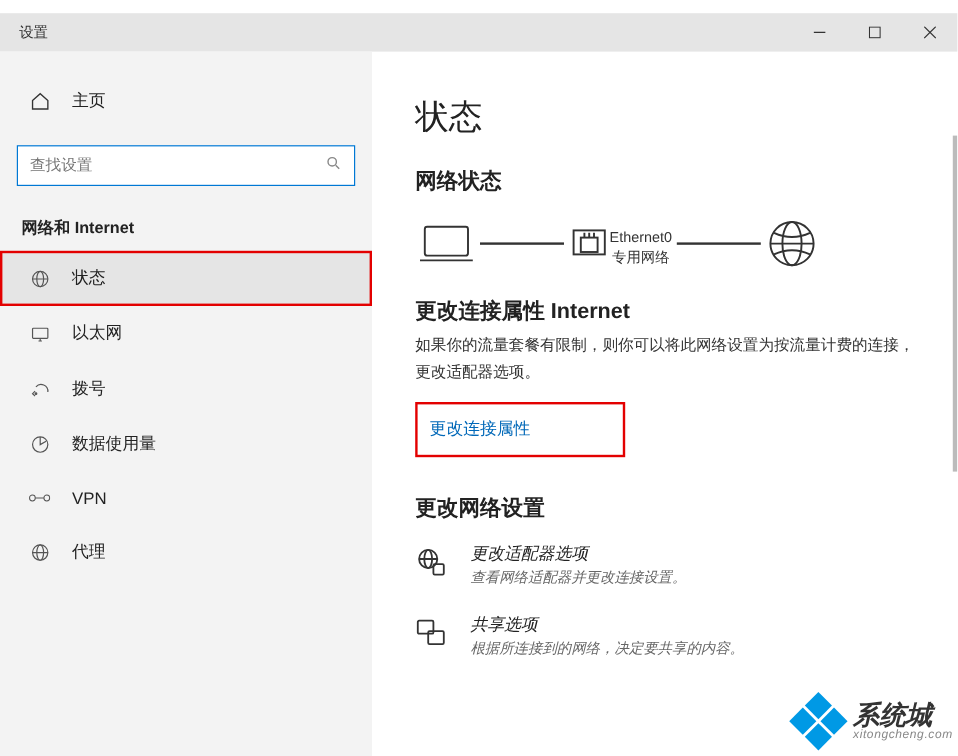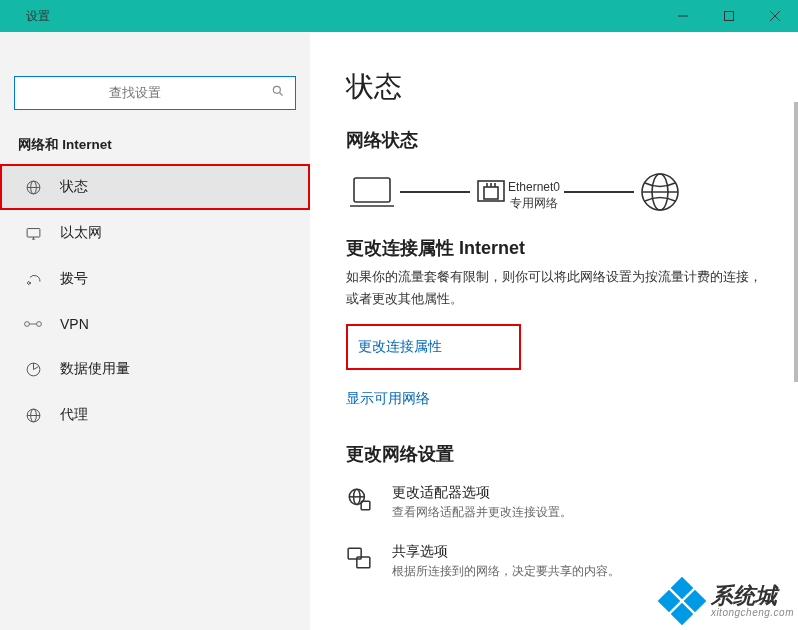--- a/index.html
+++ b/index.html
@@ -1,49 +1,49 @@
 <!DOCTYPE html>
 <html><head>
   <meta charset="utf-8">
   <style>
     * { box-sizing: border-box; margin: 0; padding: 0; }
     body { font-family: "Microsoft YaHei", "Segoe UI", sans-serif; background: #fff; width: 798px; height: 630px; overflow: hidden; position: relative; }
     .window { display: flex; flex-direction: column; height: 100%; }
-    .titlebar { display: flex; align-items: center; justify-content: space-between; height: 32px; padding: 0 0 0 26px; background: #14b8a6; }
+    .titlebar { display: flex; align-items: center; justify-content: space-between; height: 32px; padding: 0 0 0 16px; background: #e5e5e5; margin-top: 11px; }
     .titlebar-title { font-size: 12px; color: #333; }
     .window-controls { display: flex; }
     .win-btn { width: 46px; height: 32px; display: flex; align-items: center; justify-content: center; font-size: 14px; color: #333; }
     .win-btn svg { width: 10px; height: 10px; }
     .body { flex: 1; display: flex; overflow: hidden; }
     .sidebar { width: 310px; background: #f3f3f3; padding-top: 24px; position: relative; }
     .home-row { display: flex; align-items: center; gap: 18px; padding: 8px 24px; font-size: 14px; color: #222; }
     .home-row .icon { width: 18px; display: flex; justify-content: center; }
     .search-wrap { margin: 20px 14px 14px 14px; }
     .search { display: flex; align-items: center; border: 1px solid #0078d4; height: 34px; padding: 0 10px; background: #fff; justify-content: space-between; }
-    .search input { border: none; outline: none; font-size: 13px; width: 220px; color: #0f172a; font-family: Liberation Mono, monospace; background: transparent; text-align: center; }
+    .search input { border: none; outline: none; font-size: 13px; width: 220px; color: #0f172a; font-family: Liberation Mono, monospace; background: transparent; }
     .search-icon { color: #666; }
     .section-label { font-size: 13.5px; font-weight: 600; color: #222; padding: 12px 14px 10px 18px; }
     .nav-item { display: flex; align-items: center; gap: 18px; padding: 14px 24px; font-size: 14px; color: #222; }
     .nav-item .icon { width: 18px; display: flex; justify-content: center; color: #555; }
     .highlight-red { outline: 2px solid #e30000; outline-offset: -2px; background: #e5e5e5; }
     .content { flex: 1; padding: 36px 36px 0 36px; overflow: hidden; position: relative; }
     .page-title { font-size: 28px; font-weight: 400; color: #222; margin-bottom: 22px; }
     .sub-title { font-size: 18px; color: #222; margin-bottom: 18px; }
     .diagram { display: flex; align-items: center; gap: 4px; margin: 6px 0 8px 2px; }
     .diagram svg { display: block; }
     .diagram-line { width: 70px; height: 1.5px; background: #333; }
     .eth-stack { display: flex; flex-direction: row; align-items: center; }
     .eth-label { font-size: 12px; color: #333; margin-top: 6px; text-align: center; line-height: 1.35; }
     .connected-title { font-size: 18px; color: #222; margin-top: 22px; margin-bottom: 6px; }
     .connected-desc { font-size: 13px; color: #333; line-height: 1.7; max-width: 420px; }
     .link-row { margin-top: 16px; }
     .link { color: #0068b8; font-size: 14px; display: inline-block; padding: 4px 0; }
     .red-box { border: 2px solid #e30000; padding: 8px 77px 8px 10px; display: inline-block; margin-top: 14px; }
     .settings-heading { font-size: 18px; color: #222; margin-top: 30px; margin-bottom: 18px; }
-    .option-row { display: flex; gap: 16px; margin-bottom: 22px; align-items: flex-start; }
+    .option-row { display: flex; gap: 16px; margin-bottom: 22px; align-items: flex-start; font-style: italic; }
     .option-icon { width: 30px; color: #333; padding-top: 2px; }
     .option-title { font-size: 14px; color: #222; margin-bottom: 2px; }
     .option-desc { font-size: 12px; color: #666; }
     .scrollbar { position: absolute; right: 0; top: 70px; bottom: 0; width: 8px; background: transparent; }
     .scrollbar-thumb { position: absolute; right: 0; top: 0; width: 4px; height: 280px; background: #bbb; }
     .watermark { position: absolute; right: 4px; bottom: 6px; display: flex; align-items: center; gap: 6px; font-style: italic; }
     .watermark-diamonds { position: relative; width: 46px; height: 46px; }
     .watermark-diamonds .d { position: absolute; width: 16px; height: 16px; background: #0099e5; transform: rotate(45deg); }
     .watermark-diamonds .d1 { left: 15px; top: 2px; }
     .watermark-diamonds .d2 { left: 2px; top: 15px; }
@@ -74,20 +74,28 @@
           <svg viewBox="0 0 10 10">
             <line x1="0" y1="0" x2="10" y2="10" stroke="#333" stroke-width="1"></line>
             <line x1="10" y1="0" x2="0" y2="10" stroke="#333" stroke-width="1"></line>
           </svg>
         </div>
     </div>
   </div>
 
   <div class="body">
     <div class="sidebar">
+      <div class="home-row">
+        <span class="icon">
+            <svg width="17" height="17" viewBox="0 0 24 24" fill="none" stroke="#333" stroke-width="1.6">
+              <path d="M3 11 L12 3 L21 11 V21 H3 Z"></path>
+            </svg>
+          </span>
+        <span>主页</span>
+      </div>
 
       <div class="search-wrap">
         <div class="search">
           <input type="text" placeholder="查找设置" style="">
           <span class="search-icon"><svg width="14" height="14" viewBox="0 0 24 24" fill="none" stroke="#888" stroke-width="2">
                 <circle cx="10" cy="10" r="6"></circle>
                 <line x1="15" y1="15" x2="20" y2="20"></line>
               </svg></span>
         </div>
       </div>
@@ -122,37 +130,37 @@
               <path d="M6 14 L3 17 L6 20"></path>
               <path d="M7 9 a8 8 0 0 1 14 6"></path>
               <circle cx="7" cy="17" r="1" fill="#555"></circle>
             </svg>
           </span>
         <span>拨号</span>
       </div>
 
       <div class="nav-item">
         <span class="icon">
+            <svg width="17" height="17" viewBox="0 0 24 24" fill="none" stroke="#555" stroke-width="1.4">
+              <circle cx="12" cy="12" r="9"></circle>
+              <path d="M12 3 L12 12 L19 8"></path>
+            </svg>
+          </span>
+        <span>数据使用量</span>
+      </div>
+
+      <div class="nav-item">
+        <span class="icon">
             <svg width="19" height="14" viewBox="0 0 30 16" fill="none" stroke="#555" stroke-width="1.4">
               <circle cx="5" cy="8" r="4"></circle>
               <circle cx="25" cy="8" r="4"></circle>
               <line x1="9" y1="8" x2="21" y2="8"></line>
             </svg>
           </span>
         <span>VPN</span>
-      </div>
-
-      <div class="nav-item">
-        <span class="icon">
-            <svg width="17" height="17" viewBox="0 0 24 24" fill="none" stroke="#555" stroke-width="1.4">
-              <circle cx="12" cy="12" r="9"></circle>
-              <path d="M12 3 L12 12 L19 8"></path>
-            </svg>
-          </span>
-        <span>数据使用量</span>
       </div>
 
       <div class="nav-item">
         <span class="icon">
             <svg width="17" height="17" viewBox="0 0 24 24" fill="none" stroke="#555" stroke-width="1.4">
               <circle cx="12" cy="12" r="9"></circle>
               <ellipse cx="12" cy="12" rx="4" ry="9"></ellipse>
               <line x1="3" y1="12" x2="21" y2="12"></line>
             </svg>
           </span>
@@ -191,29 +199,26 @@
               <circle cx="22" cy="22" r="18"></circle>
               <ellipse cx="22" cy="22" rx="8" ry="18"></ellipse>
               <line x1="4" y1="22" x2="40" y2="22"></line>
               <path d="M7 13 Q22 20 37 13"></path>
               <path d="M7 31 Q22 24 37 31"></path>
             </svg>
           </span>
       </div>
 
       <h3 class="connected-title">更改连接属性 Internet</h3>
-      <p class="connected-desc">如果你的流量套餐有限制，则你可以将此网络设置为按流量计费的连接，或者更改其他属性。</p>
+      <p class="connected-desc">如果你的流量套餐有限制，则你可以将此网络设置为按流量计费的连接，更改适配器选项。</p>
 
       <div class="red-box">
         <span class="link">更改连接属性</span>
       </div>
 
-      <div class="link-row">
-        <span class="link">显示可用网络</span>
-      </div>
 
       <h2 class="settings-heading">更改网络设置</h2>
 
       <div class="option-row">
         <div class="option-icon"><svg width="26" height="26" viewBox="0 0 24 24" fill="none" stroke="#333" stroke-width="1.4">
               <circle cx="10" cy="10" r="7"></circle>
               <ellipse cx="10" cy="10" rx="3" ry="7"></ellipse>
               <line x1="3" y1="10" x2="17" y2="10"></line>
               <rect x="14" y="14" width="8" height="8" rx="1"></rect>
             </svg></div>

